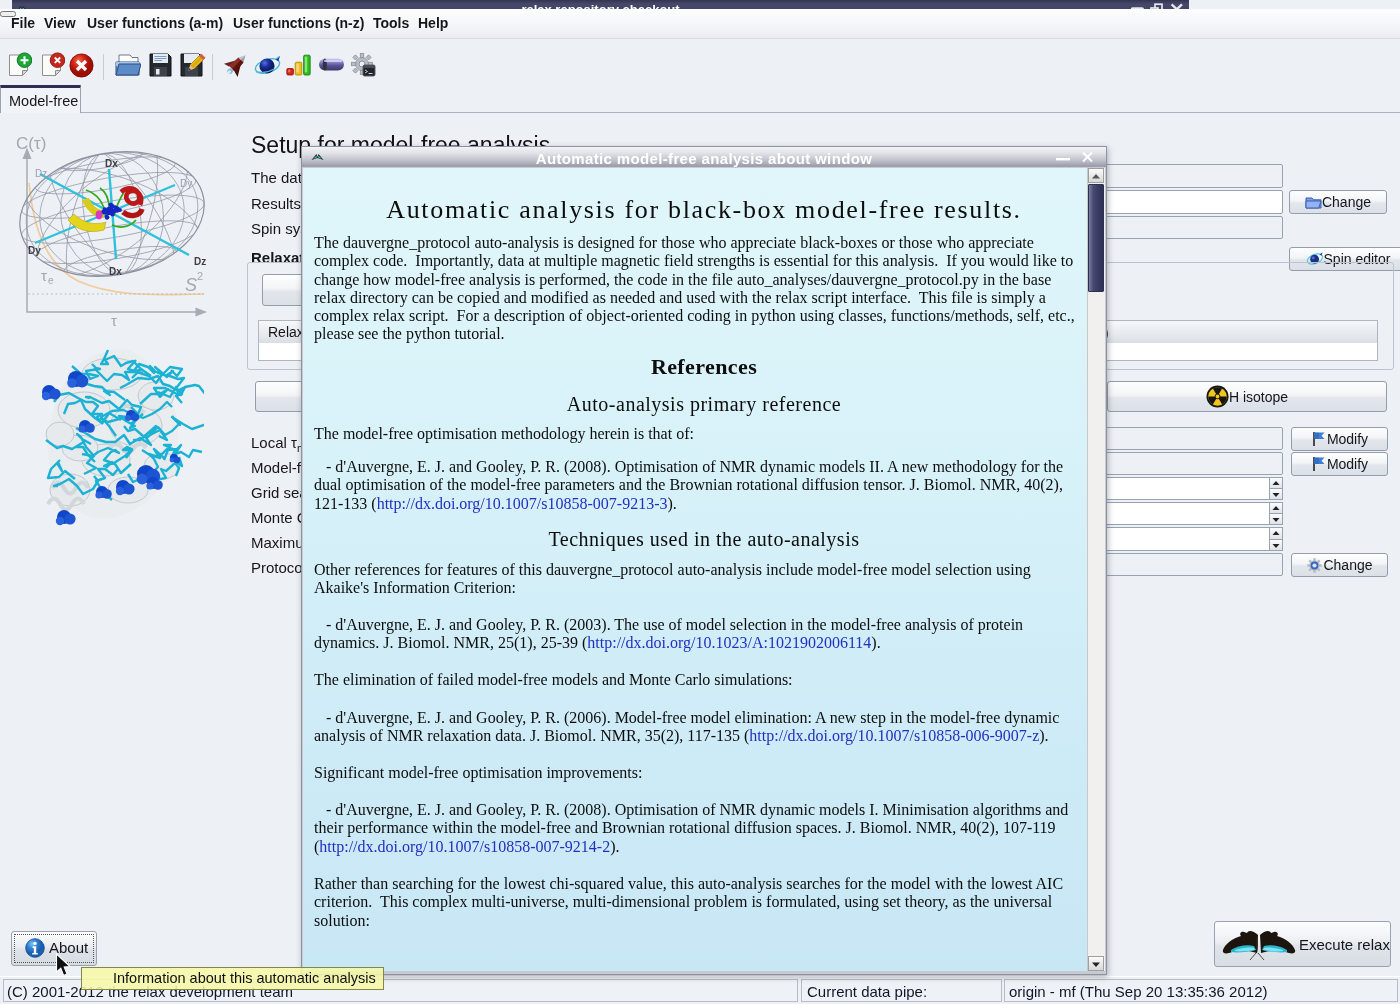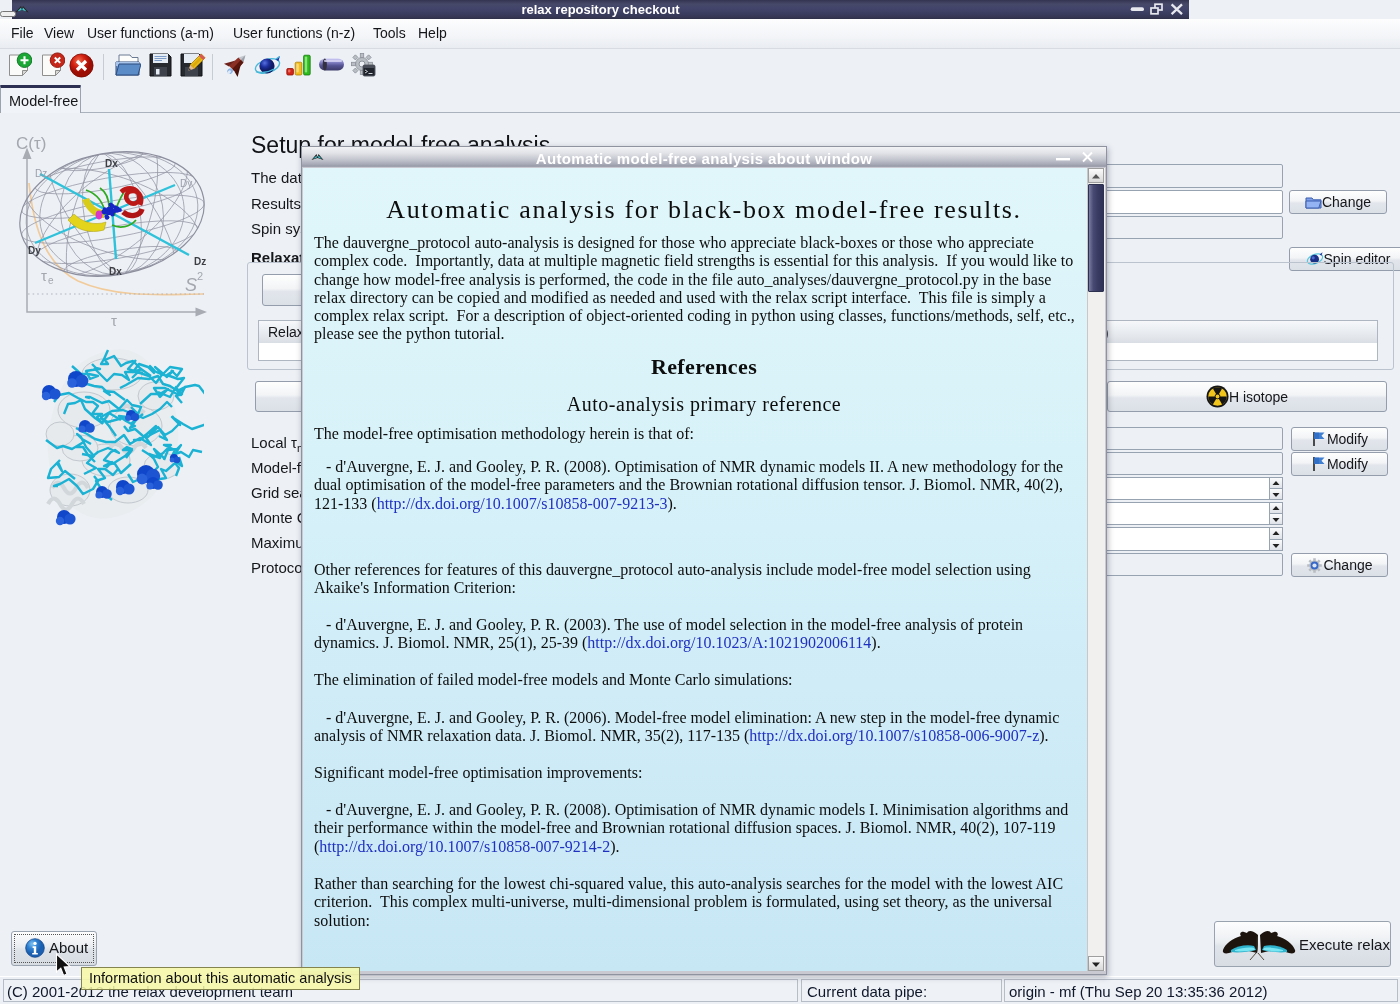--- a/index.html
+++ b/index.html
@@ -3,23 +3,23 @@
 <style>
 html,body{margin:0;padding:0;}
 body{width:1400px;height:1004px;overflow:hidden;position:relative;background:#edf1f6;
   font-family:"Liberation Sans",sans-serif;}
 .abs{position:absolute;}
 
 #titlebar{left:12px;top:0;width:1177px;height:19px;
   background:linear-gradient(180deg,#333450 0%,#474969 22%,#42446a 45%,#3a3c5e 75%,#33344f 95%,#2b2c45 100%);}
 #titlebar .ttl{position:absolute;left:0;right:0;top:2px;text-align:center;color:#fff;
   font-size:13px;font-weight:bold;}
-#menubar{left:0;top:19px;width:1400px;height:29px;
+#menubar{left:0;top:9px;width:1400px;height:29px;
   background:linear-gradient(180deg,#fdfdfe 0%,#f3f5f8 60%,#e9ecf1 100%);
-  border-bottom:1px solid #d8dce2;}
+  border-bottom:1px solid #d8dce2;font-weight:bold;}
 .mi{position:absolute;top:6px;font-size:14px;color:#15161a;}
 #toolbar{left:0;top:49px;width:1400px;height:36px;background:#edf1f6;}
 .tsep{position:absolute;top:5px;width:1px;height:26px;background:#c7ccd4;}
 #tabrow{left:0;top:85px;width:1400px;height:28px;background:#edf1f6;padding-left:16px;}
 #tab{position:absolute;left:0;top:0;width:81px;height:28px;background:#f0f3f7;
   border:1px solid #9aa3b0;border-bottom:none;border-top:3px solid #2c2e52;
   border-radius:1px 1px 0 0;box-sizing:border-box;}
 #tab span{position:absolute;left:8px;top:5px;font-size:14.5px;color:#15161a;white-space:nowrap;}
 #tabline{left:81px;top:112px;width:1319px;height:1px;background:#aab2bd;}
 
@@ -536,21 +536,21 @@
       <path d="M35 25 L29 32 M37 25 L43 32" stroke="#4a3b28" stroke-width="0.9" fill="none"></path>
       </g>
     </svg>
     <span class="abs" style="left:84px;top:14px;font-size:15px;color:#15161a;">Execute relax</span>
   </div>
 </div>
 
 <svg class="abs" style="left:55px;top:953px;z-index:60" width="17" height="25" viewBox="0 0 17 25">
   <path d="M1.5 1 L1.5 19 L5.8 15.2 L8.6 22.4 L12 21 L9.2 14 L15 13.6 Z" fill="#111" stroke="#fff" stroke-width="1.1"></path>
 </svg>
-<div class="abs" style="left:81px;top:967px;z-index:55;background:rgba(247,249,166,0.86);border:1px solid #83844e;height:23px;box-sizing:border-box;">
+<div class="abs" style="left:81px;top:967px;z-index:55;background:rgba(247,249,166,0.86);border:1px solid #83844e;height:23px;box-sizing:border-box;padding-left:24px;">
   <span style="display:block;padding:2px 7px 0 7px;font-size:14.5px;color:#101010;white-space:nowrap;">Information about this automatic analysis</span>
 </div>
 
 <div class="abs" id="statusbar">
   <div class="seg" style="left:3px;width:795px">
       <span>(C) 2001-2012 the relax development team</span>
     </div>
   <div class="seg" style="left:801px;width:201px">
       <span style="left:5px">Current data pipe:</span>
     </div>
@@ -571,20 +571,21 @@
       <path d="M33 1.5 L42 10.5 M42 1.5 L33 10.5" stroke="#fff" stroke-width="1.9"></path>
     </svg>
   </div>
   <div id="dlgbody">
     <div class="serif ctr abs" style="top:27px;font-size:26px;letter-spacing:1.67px;">Automatic analysis for black-box model-free results.</div>
     <div class="dtext serif abs" style="top:66px">The dauvergne_protocol auto-analysis is designed for those who appreciate black-boxes or those who appreciate<br>complex code.&nbsp; Importantly, data at multiple magnetic field strengths is essential for this analysis.&nbsp; If you would like to<br>change how model-free analysis is performed, the code in the file auto_analyses/dauvergne_protocol.py in the base<br>relax directory can be copied and modified as needed and used with the relax script interface.&nbsp; This file is simply a<br>complex relax script.&nbsp; For a description of object-oriented coding in python using classes, functions/methods, self, etc.,<br>please see the python tutorial.</div>
     <div class="serif ctr abs" style="top:225px;font-size:20px;letter-spacing:0.5px;">Auto-analysis primary reference</div>
     <div class="serif ctr abs" style="top:186px;font-size:22px;font-weight:bold;letter-spacing:0.4px;">References</div>
     <div class="dtext serif abs" style="top:257px">The model-free optimisation methodology herein is that of:</div>
     <div class="dtext serif abs" style="top:290px">&nbsp;&nbsp;&nbsp;- d'Auvergne, E. J. and Gooley, P. R. (2008). Optimisation of NMR dynamic models II. A new methodology for the<br>dual optimisation of the model-free parameters and the Brownian rotational diffusion tensor. J. Biomol. NMR, 40(2),<br>121-133 (<a>http://dx.doi.org/10.1007/s10858-007-9213-3</a>).</div>
+    <div class="serif ctr abs" style="top:360px;font-size:20px;letter-spacing:0.5px;">Techniques used in the auto-analysis</div>
     <div class="dtext serif abs" style="top:393px">Other references for features of this dauvergne_protocol auto-analysis include model-free model selection using<br>Akaike's Information Criterion:</div>
     <div class="dtext serif abs" style="top:448px">&nbsp;&nbsp;&nbsp;- d'Auvergne, E. J. and Gooley, P. R. (2003). The use of model selection in the model-free analysis of protein<br>dynamics. J. Biomol. NMR, 25(1), 25-39 (<a>http://dx.doi.org/10.1023/A:1021902006114</a>).</div>
     <div class="dtext serif abs" style="top:503px">The elimination of failed model-free models and Monte Carlo simulations:</div>
     <div class="dtext serif abs" style="top:541px">&nbsp;&nbsp;&nbsp;- d'Auvergne, E. J. and Gooley, P. R. (2006). Model-free model elimination: A new step in the model-free dynamic<br>analysis of NMR relaxation data. J. Biomol. NMR, 35(2), 117-135 (<a>http://dx.doi.org/10.1007/s10858-006-9007-z</a>).</div>
     <div class="dtext serif abs" style="top:596px">Significant model-free optimisation improvements:</div>
     <div class="dtext serif abs" style="top:633px">&nbsp;&nbsp;&nbsp;- d'Auvergne, E. J. and Gooley, P. R. (2008). Optimisation of NMR dynamic models I. Minimisation algorithms and<br>their performance within the model-free and Brownian rotational diffusion spaces. J. Biomol. NMR, 40(2), 107-119<br>(<a>http://dx.doi.org/10.1007/s10858-007-9214-2</a>).</div>
     <div class="dtext serif abs" style="top:707px">Rather than searching for the lowest chi-squared value, this auto-analysis searches for the model with the lowest AIC<br>criterion.&nbsp; This complex multi-universe, multi-dimensional problem is formulated, using set theory, as the universal<br>solution:</div>
     <div id="dlgscroll">
    <div class="sbtn" style="top:0"><svg width="14" height="13" viewBox="0 0 14 13">
             <path d="M3 8.5 L7 4 L11 8.5 Z" fill="#555"></path>

